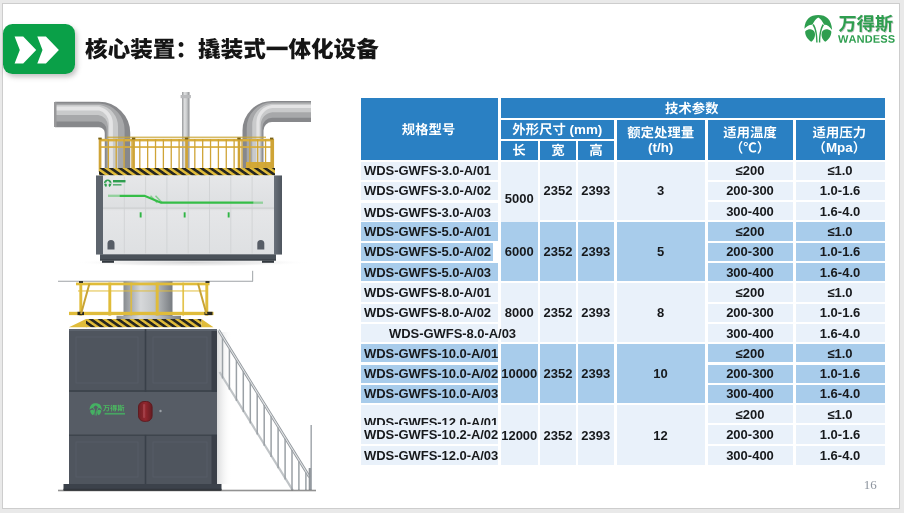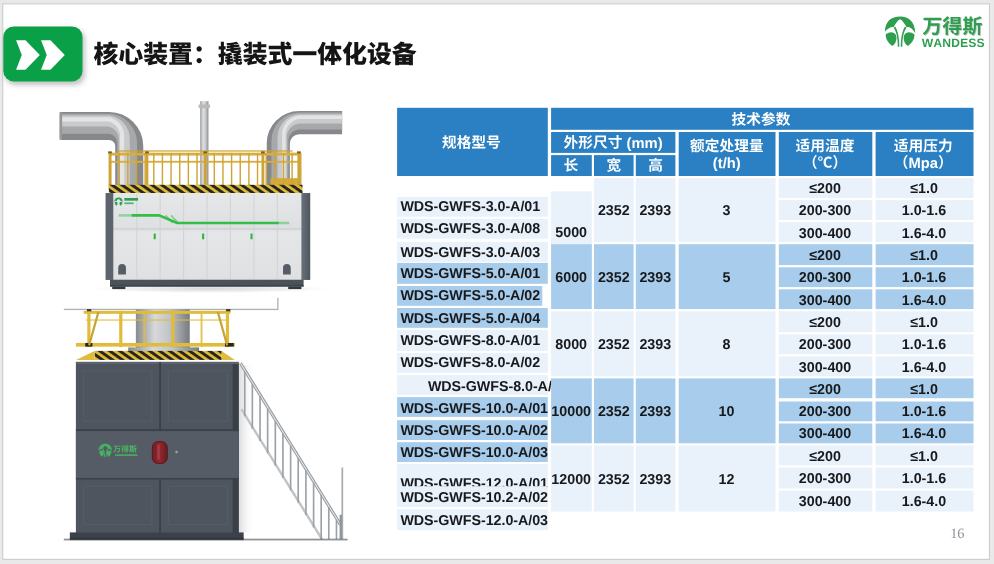--- a/index.html
+++ b/index.html
@@ -2,59 +2,59 @@
 <html><head><meta charset="utf-8">
 <style>
 html,body{margin:0;padding:0;}
 body{width:904px;height:513px;position:relative;background:#e9e9e9;overflow:hidden;
 font-family:"Liberation Sans",sans-serif;}
 #slide{position:absolute;left:2.5px;top:3.5px;width:896.5px;height:504.5px;background:#ffffff;
 box-shadow:0 0 0 1px #cdcdcd;}
 #gbox{position:absolute;left:3px;top:24px;width:71.5px;height:50px;border-radius:9.5px;background:#0aa048;box-shadow:2px 3px 5px rgba(120,120,120,0.45);}
 .c{position:absolute;display:flex;align-items:center;justify-content:center;
 font-weight:bold;font-size:13px;color:#17191c;white-space:nowrap;}
-.c.l{justify-content:flex-start;padding-left:3px;box-sizing:border-box;margin-top:17px;}
+.c.l{justify-content:flex-start;padding-left:3px;box-sizing:border-box;}
 #ovl{position:absolute;left:0;top:0;}
 </style></head>
 <body>
 <div id="slide"></div>
 <div id="gbox"></div>
 <div class="c" style="left:361.0px;top:98.0px;width:136.5px;height:61.5px;background:#2a80c3;"></div>
 <div class="c" style="left:500.5px;top:98.0px;width:384.0px;height:19.5px;background:#2a80c3;"></div>
 <div class="c" style="left:500.5px;top:119.5px;width:113.0px;height:19.0px;background:#2a80c3;"></div>
 <div class="c" style="left:500.5px;top:140.5px;width:37.5px;height:19.0px;background:#2a80c3;"></div>
 <div class="c" style="left:540.0px;top:140.5px;width:36.0px;height:19.0px;background:#2a80c3;"></div>
 <div class="c" style="left:578.0px;top:140.5px;width:35.5px;height:19.0px;background:#2a80c3;"></div>
 <div class="c" style="left:616.5px;top:119.5px;width:88.0px;height:40.0px;background:#2a80c3;"></div>
 <div class="c" style="left:707.5px;top:119.5px;width:85.0px;height:40.0px;background:#2a80c3;"></div>
 <div class="c" style="left:795.5px;top:119.5px;width:89.0px;height:40.0px;background:#2a80c3;"></div>
-<div class="c" style="left:500.5px;top:174px;width:37.5px;height:72px;background:#e9f1fa;">5000</div>
+<div class="c" style="left:500.5px;top:162px;width:37.5px;height:72px;background:#e9f1fa;">5000</div>
 <div class="c" style="left:540.0px;top:161.5px;width:36.0px;height:58.9px;background:#e9f1fa;">2352</div>
 <div class="c" style="left:578.0px;top:161.5px;width:35.5px;height:58.9px;background:#e9f1fa;">2393</div>
 <div class="c" style="left:616.5px;top:161.5px;width:88.0px;height:58.9px;background:#e9f1fa;">3</div>
 <div class="c l" style="left:361.0px;top:161.5px;width:136.5px;height:18.3px;background:#e9f1fa;letter-spacing:-0.05px;">WDS-GWFS-3.0-A/01</div>
 <div class="c" style="left:707.5px;top:161.5px;width:85.0px;height:18.3px;background:#e9f1fa;">≤200</div>
 <div class="c" style="left:795.5px;top:161.5px;width:89.0px;height:18.3px;background:#e9f1fa;">≤1.0</div>
-<div class="c l" style="left:361.0px;top:181.8px;width:136.5px;height:18.3px;background:#e9f1fa;letter-spacing:-0.05px;">WDS-GWFS-3.0-A/08</div>
+<div class="c l" style="left:361.0px;top:181.8px;width:136.5px;height:18.3px;background:#e9f1fa;letter-spacing:-0.05px;">WDS-GWFS-3.0-A/02</div>
 <div class="c" style="left:707.5px;top:181.8px;width:85.0px;height:18.3px;background:#e9f1fa;">200-300</div>
 <div class="c" style="left:795.5px;top:181.8px;width:89.0px;height:18.3px;background:#e9f1fa;">1.0-1.6</div>
 <div class="c l" style="left:361.0px;top:203px;width:136.5px;height:18.3px;background:#e9f1fa;letter-spacing:-0.05px;">WDS-GWFS-3.0-A/03</div>
 <div class="c" style="left:707.5px;top:202.1px;width:85.0px;height:18.3px;background:#e9f1fa;">300-400</div>
 <div class="c" style="left:795.5px;top:202.1px;width:89.0px;height:18.3px;background:#e9f1fa;">1.6-4.0</div>
 <div class="c" style="left:500.5px;top:222.4px;width:37.5px;height:58.9px;background:#a8cceb;">6000</div>
 <div class="c" style="left:540.0px;top:222.4px;width:36.0px;height:58.9px;background:#a8cceb;">2352</div>
 <div class="c" style="left:578.0px;top:222.4px;width:35.5px;height:58.9px;background:#a8cceb;">2393</div>
 <div class="c" style="left:616.5px;top:222.4px;width:88.0px;height:58.9px;background:#a8cceb;">5</div>
 <div class="c l" style="left:361.0px;top:222.4px;width:136.5px;height:18.3px;background:#a8cceb;letter-spacing:-0.05px;">WDS-GWFS-5.0-A/01</div>
 <div class="c" style="left:707.5px;top:222.4px;width:85.0px;height:18.3px;background:#a8cceb;">≤200</div>
 <div class="c" style="left:795.5px;top:222.4px;width:89.0px;height:18.3px;background:#a8cceb;">≤1.0</div>
 <div class="c l" style="left:361.0px;top:242.7px;width:132px;height:18.3px;background:#a8cceb;letter-spacing:-0.05px;">WDS-GWFS-5.0-A/02</div>
 <div class="c" style="left:707.5px;top:242.7px;width:85.0px;height:18.3px;background:#a8cceb;">200-300</div>
 <div class="c" style="left:795.5px;top:242.7px;width:89.0px;height:18.3px;background:#a8cceb;">1.0-1.6</div>
-<div class="c l" style="left:361.0px;top:263.0px;width:136.5px;height:18.3px;background:#a8cceb;letter-spacing:-0.05px;">WDS-GWFS-5.0-A/04</div>
+<div class="c l" style="left:361.0px;top:263.0px;width:136.5px;height:18.3px;background:#a8cceb;letter-spacing:-0.05px;">WDS-GWFS-5.0-A/03</div>
 <div class="c" style="left:707.5px;top:263.0px;width:85.0px;height:18.3px;background:#a8cceb;">300-400</div>
 <div class="c" style="left:795.5px;top:263.0px;width:89.0px;height:18.3px;background:#a8cceb;">1.6-4.0</div>
 <div class="c" style="left:500.5px;top:283.3px;width:37.5px;height:58.9px;background:#e9f1fa;">8000</div>
 <div class="c" style="left:540.0px;top:283.3px;width:36.0px;height:58.9px;background:#e9f1fa;">2352</div>
 <div class="c" style="left:578.0px;top:283.3px;width:35.5px;height:58.9px;background:#e9f1fa;">2393</div>
 <div class="c" style="left:616.5px;top:283.3px;width:88.0px;height:58.9px;background:#e9f1fa;">8</div>
 <div class="c l" style="left:361.0px;top:283.3px;width:136.5px;height:18.3px;background:#e9f1fa;letter-spacing:-0.05px;">WDS-GWFS-8.0-A/01</div>
 <div class="c" style="left:707.5px;top:283.3px;width:85.0px;height:18.3px;background:#e9f1fa;">≤200</div>
 <div class="c" style="left:795.5px;top:283.3px;width:89.0px;height:18.3px;background:#e9f1fa;">≤1.0</div>
 <div class="c l" style="left:361.0px;top:303.6px;width:136.5px;height:18.3px;background:#e9f1fa;letter-spacing:-0.05px;">WDS-GWFS-8.0-A/02</div>

